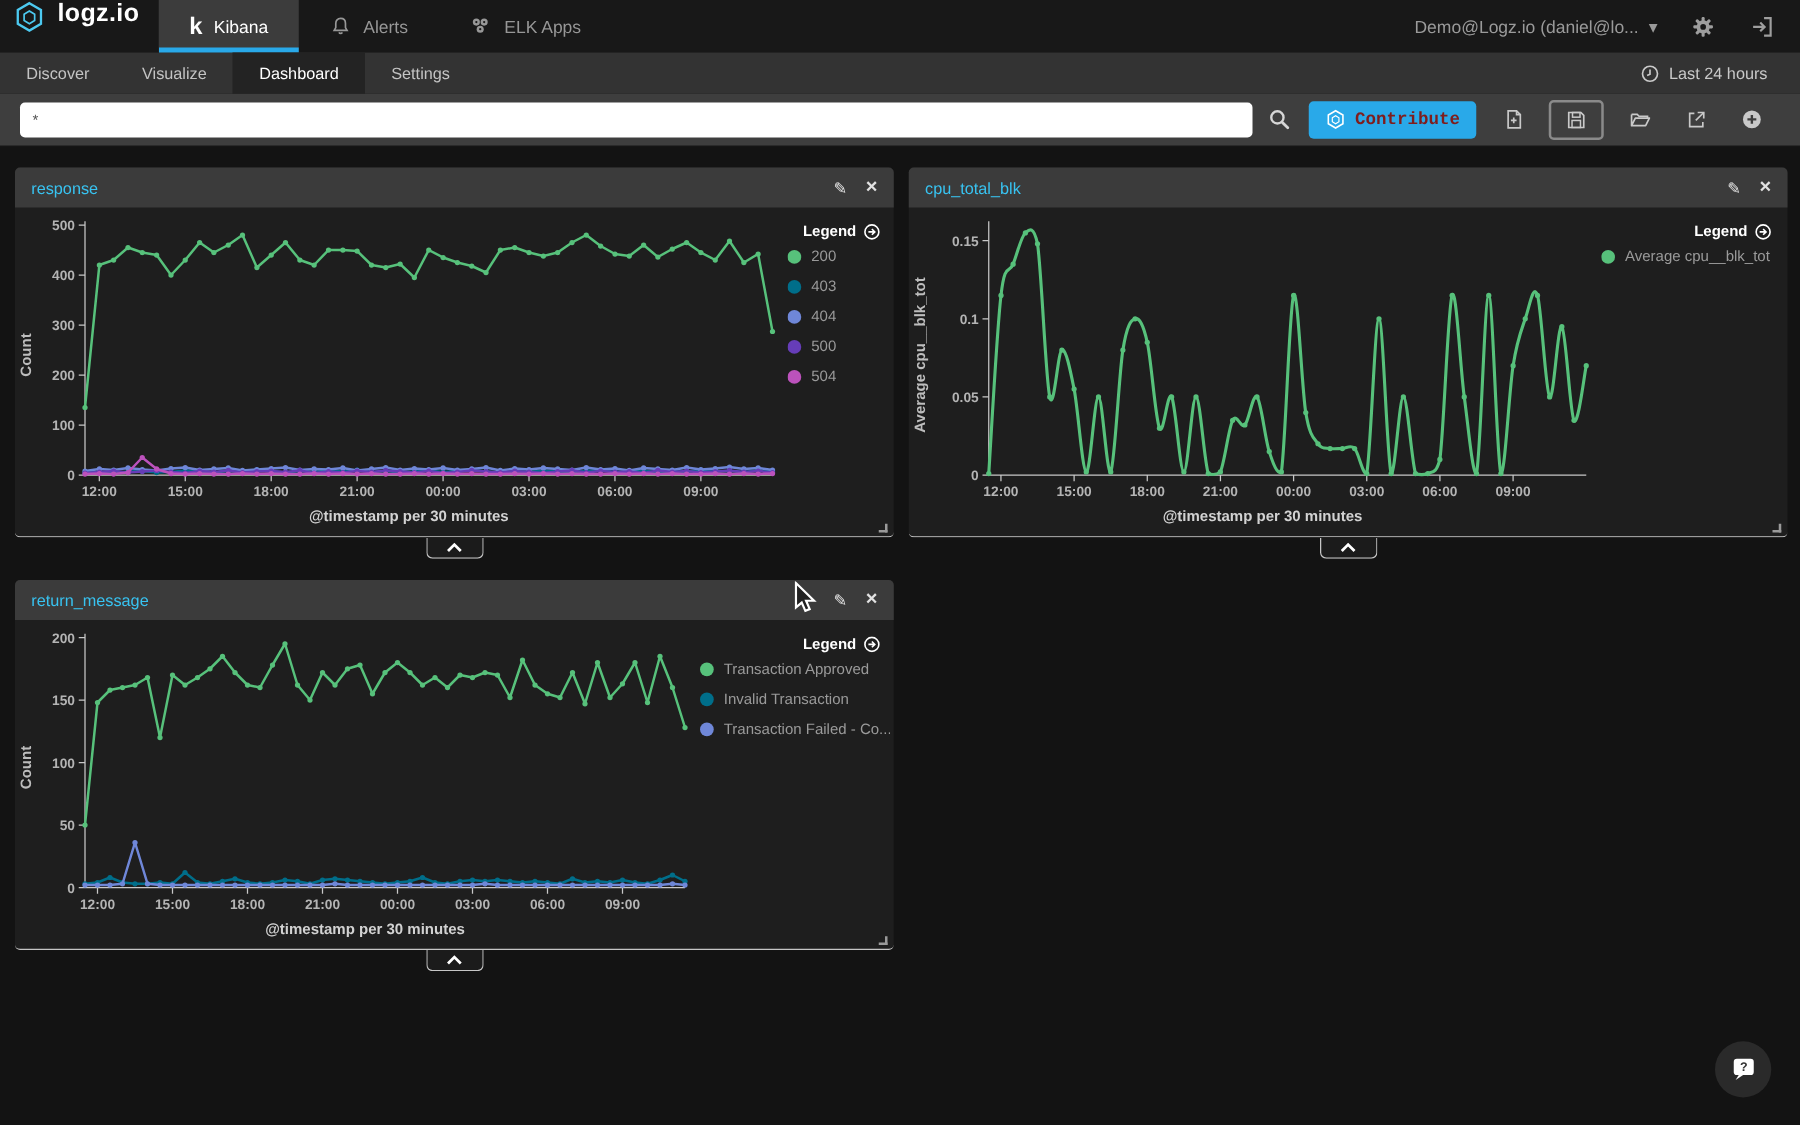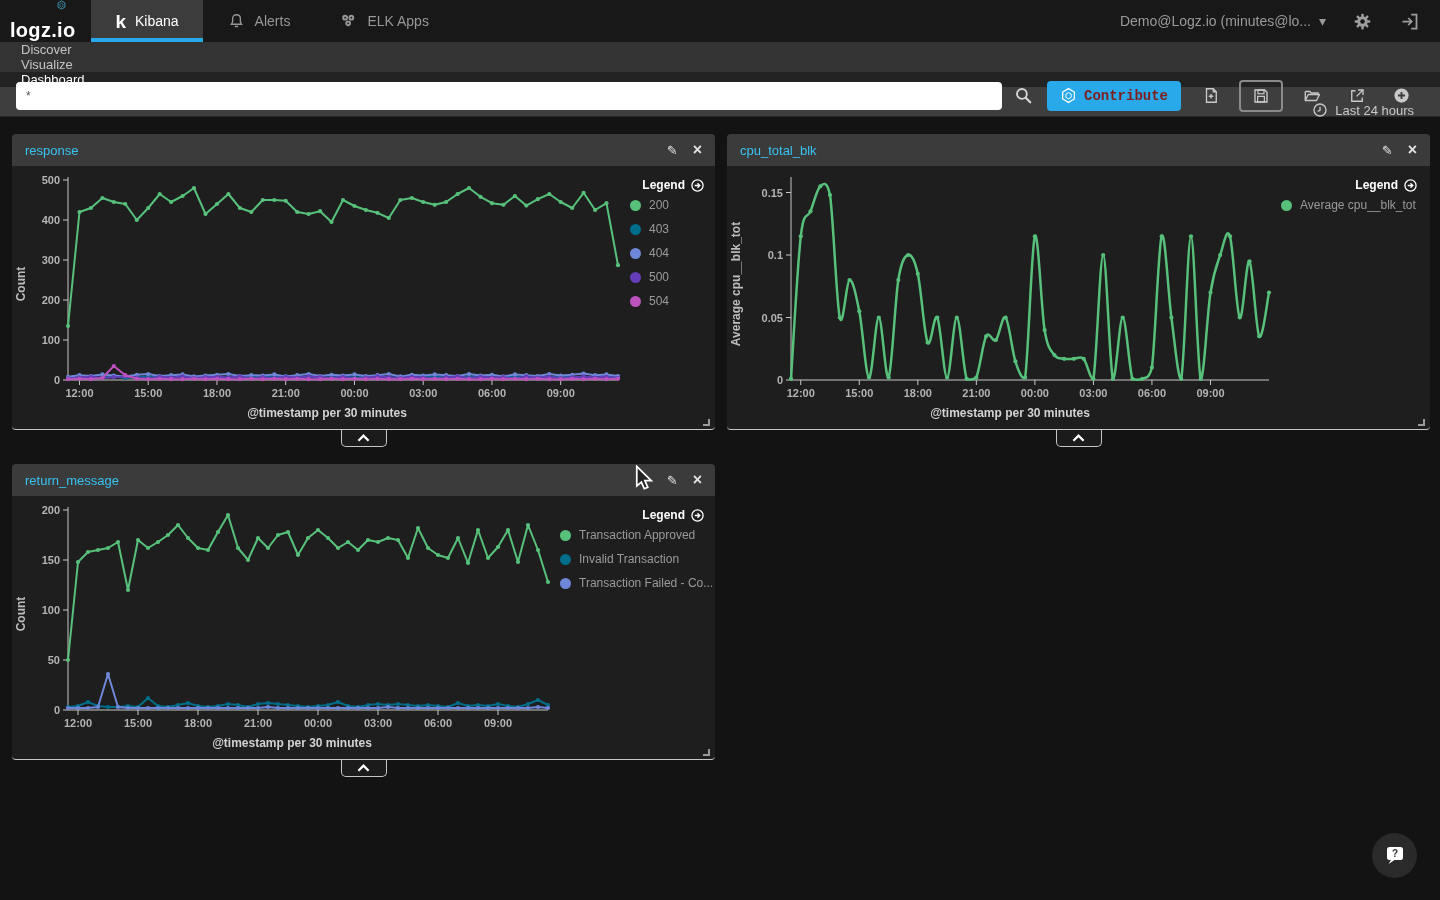--- a/index.html
+++ b/index.html
@@ -1,33 +1,33 @@
 <!DOCTYPE html>
 <html><head>
 <meta charset="utf-8">
 <style>
   * { margin:0; padding:0; box-sizing:border-box; }
   html,body { width:1440px; height:900px; overflow:hidden; background:#131313;
               font-family:"Liberation Sans", sans-serif; }
 
   
   .topbar { height:42px; background:#181818; display:flex; align-items:stretch; }
-  .brand { display:flex; align-items:flex-end; gap:9px; padding:0 16px 0 10px;flex-direction:column; }
+  .brand { display:flex; align-items:flex-start; gap:9px; padding:0 16px 0 10px; }
   .brand-text { color:#fff; font-size:20px; font-weight:bold; letter-spacing:.3px; }
   .top-tabs { display:flex; align-items:stretch; }
   .top-tab { display:flex; align-items:center; gap:9px; padding:0 24px; color:#979797;
              font-size:14px; cursor:pointer; }
   .top-tab.active { background:#3c3c3c; color:#fff; box-shadow: inset 0 -4px 0 #29a9e9; }
   .kglyph { font-size:19px; font-weight:bold; color:#fff; line-height:1; }
   .top-right { margin-left:auto; display:flex; align-items:center; gap:26px; padding-right:20px; }
   .account { color:#9a9a9a; font-size:14px; display:flex; align-items:center; gap:8px; cursor:pointer; }
   .tb-iconbtn { background:none; border:none; cursor:pointer; display:flex; align-items:center; }
 
   
-  .subnav { height:33px; background:#333333; display:flex; align-items:stretch; font-size:13px;flex-direction:column; }
+  .subnav { height:33px; background:#333333; display:flex; align-items:stretch; font-size:13px; }
   .sub-tab { display:flex; align-items:center; padding:0 21px; color:#c4c4c4; cursor:pointer; }
   .sub-tab.active { background:#232323; color:#fff; }
   .time-range { margin-left:auto; display:flex; align-items:center; gap:7px; color:#c9c9c9;
                 padding-right:26px; font-size:13px; cursor:pointer; }
 
   
   .toolbar { height:42px; background:#3e3e3e; border-bottom:1px solid #2a2a2a;
              display:flex; align-items:center; padding:0 16px; }
   .query-input { width:1029px; height:28px; border:none; border-radius:4px; background:#fff;
                  font-size:12px; color:#555; padding:0 10px; outline:none;
@@ -110,21 +110,21 @@
         <circle cx="12.2" cy="14.8" r="3.4" fill="#979797"></circle>
         <circle cx="8.5" cy="8" r="1.1" fill="#181818"></circle>
         <circle cx="16" cy="8" r="1.1" fill="#181818"></circle>
         <circle cx="12.2" cy="14.8" r="1.1" fill="#181818"></circle>
       </svg>
       <span>ELK Apps</span>
     </a>
   </nav>
   <div class="top-right">
     <span class="account">
-      <span>Demo@Logz.io (minutes@lo...</span>
+      <span>Demo@Logz.io (daniel@lo...</span>
       <span>▾</span>
     </span>
     <button class="tb-iconbtn">
       <svg width="21" height="21" viewBox="0 0 24 24">
         <g fill="#9e9e9e">
           <rect x="10.6" y="3" width="2.8" height="18" rx="1"></rect>
           <rect x="10.6" y="3" width="2.8" height="18" rx="1" transform="rotate(45 12 12)"></rect>
           <rect x="10.6" y="3" width="2.8" height="18" rx="1" transform="rotate(90 12 12)"></rect>
           <rect x="10.6" y="3" width="2.8" height="18" rx="1" transform="rotate(135 12 12)"></rect>
           <circle cx="12" cy="12" r="6"></circle>

